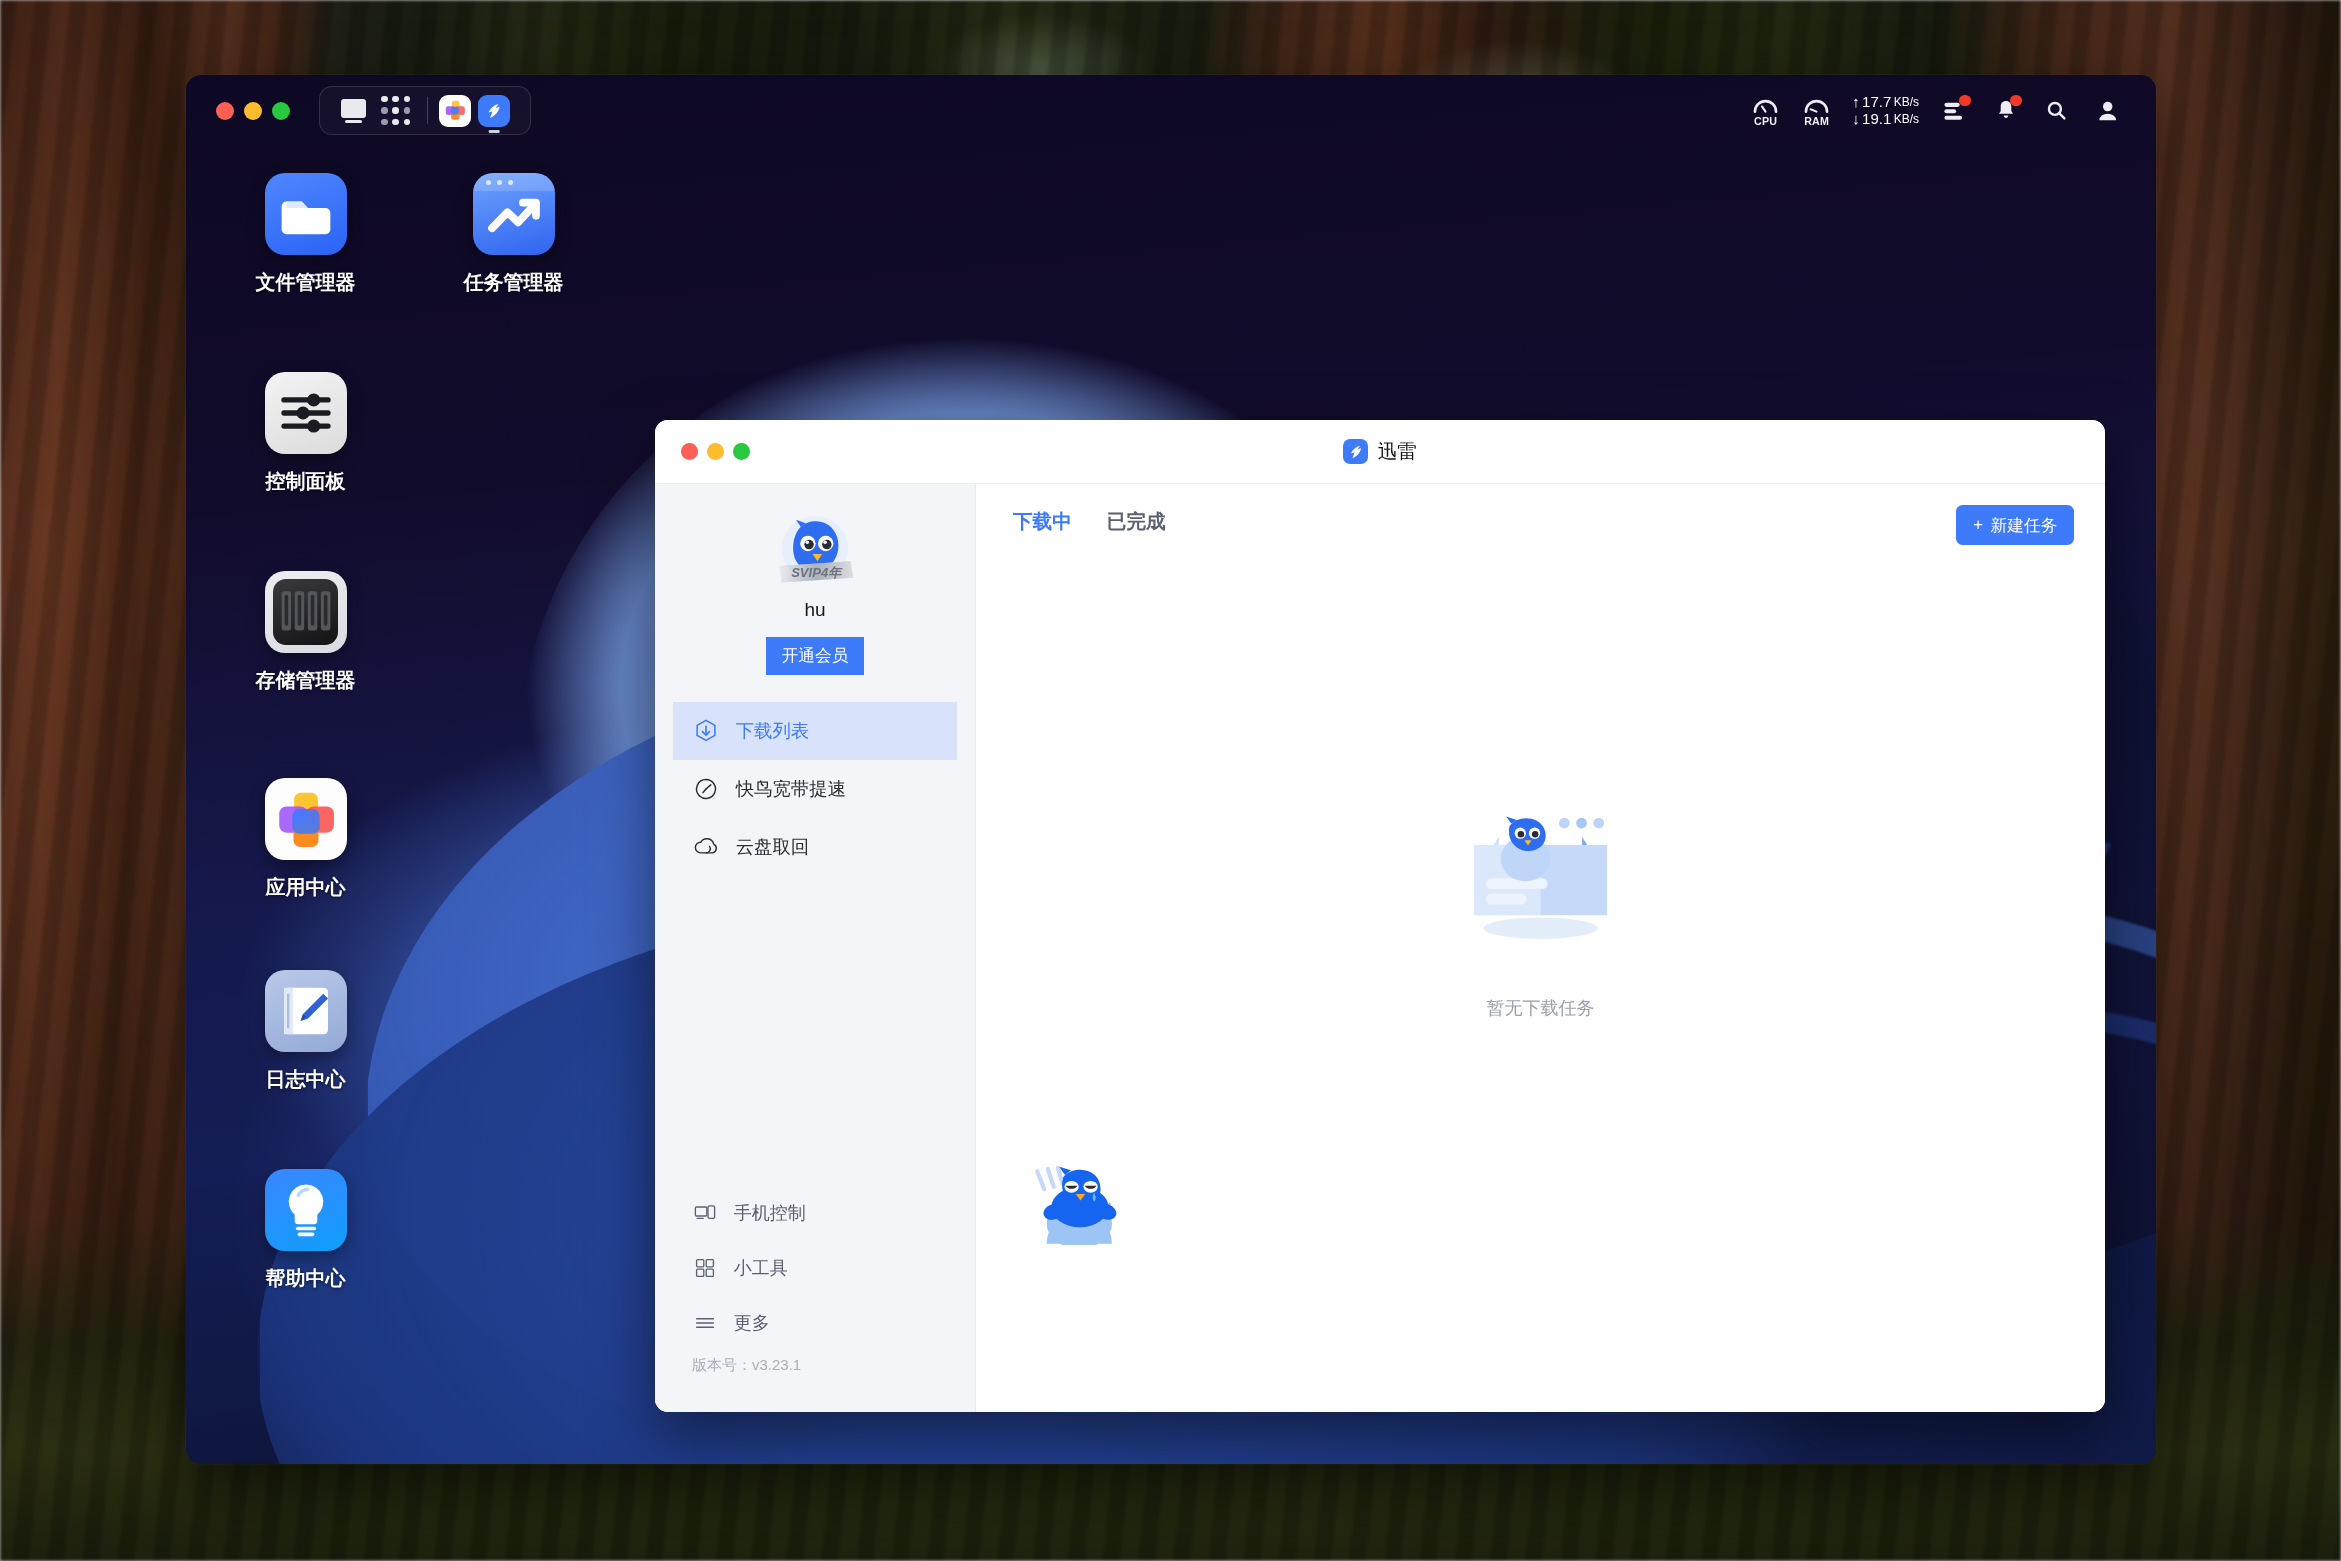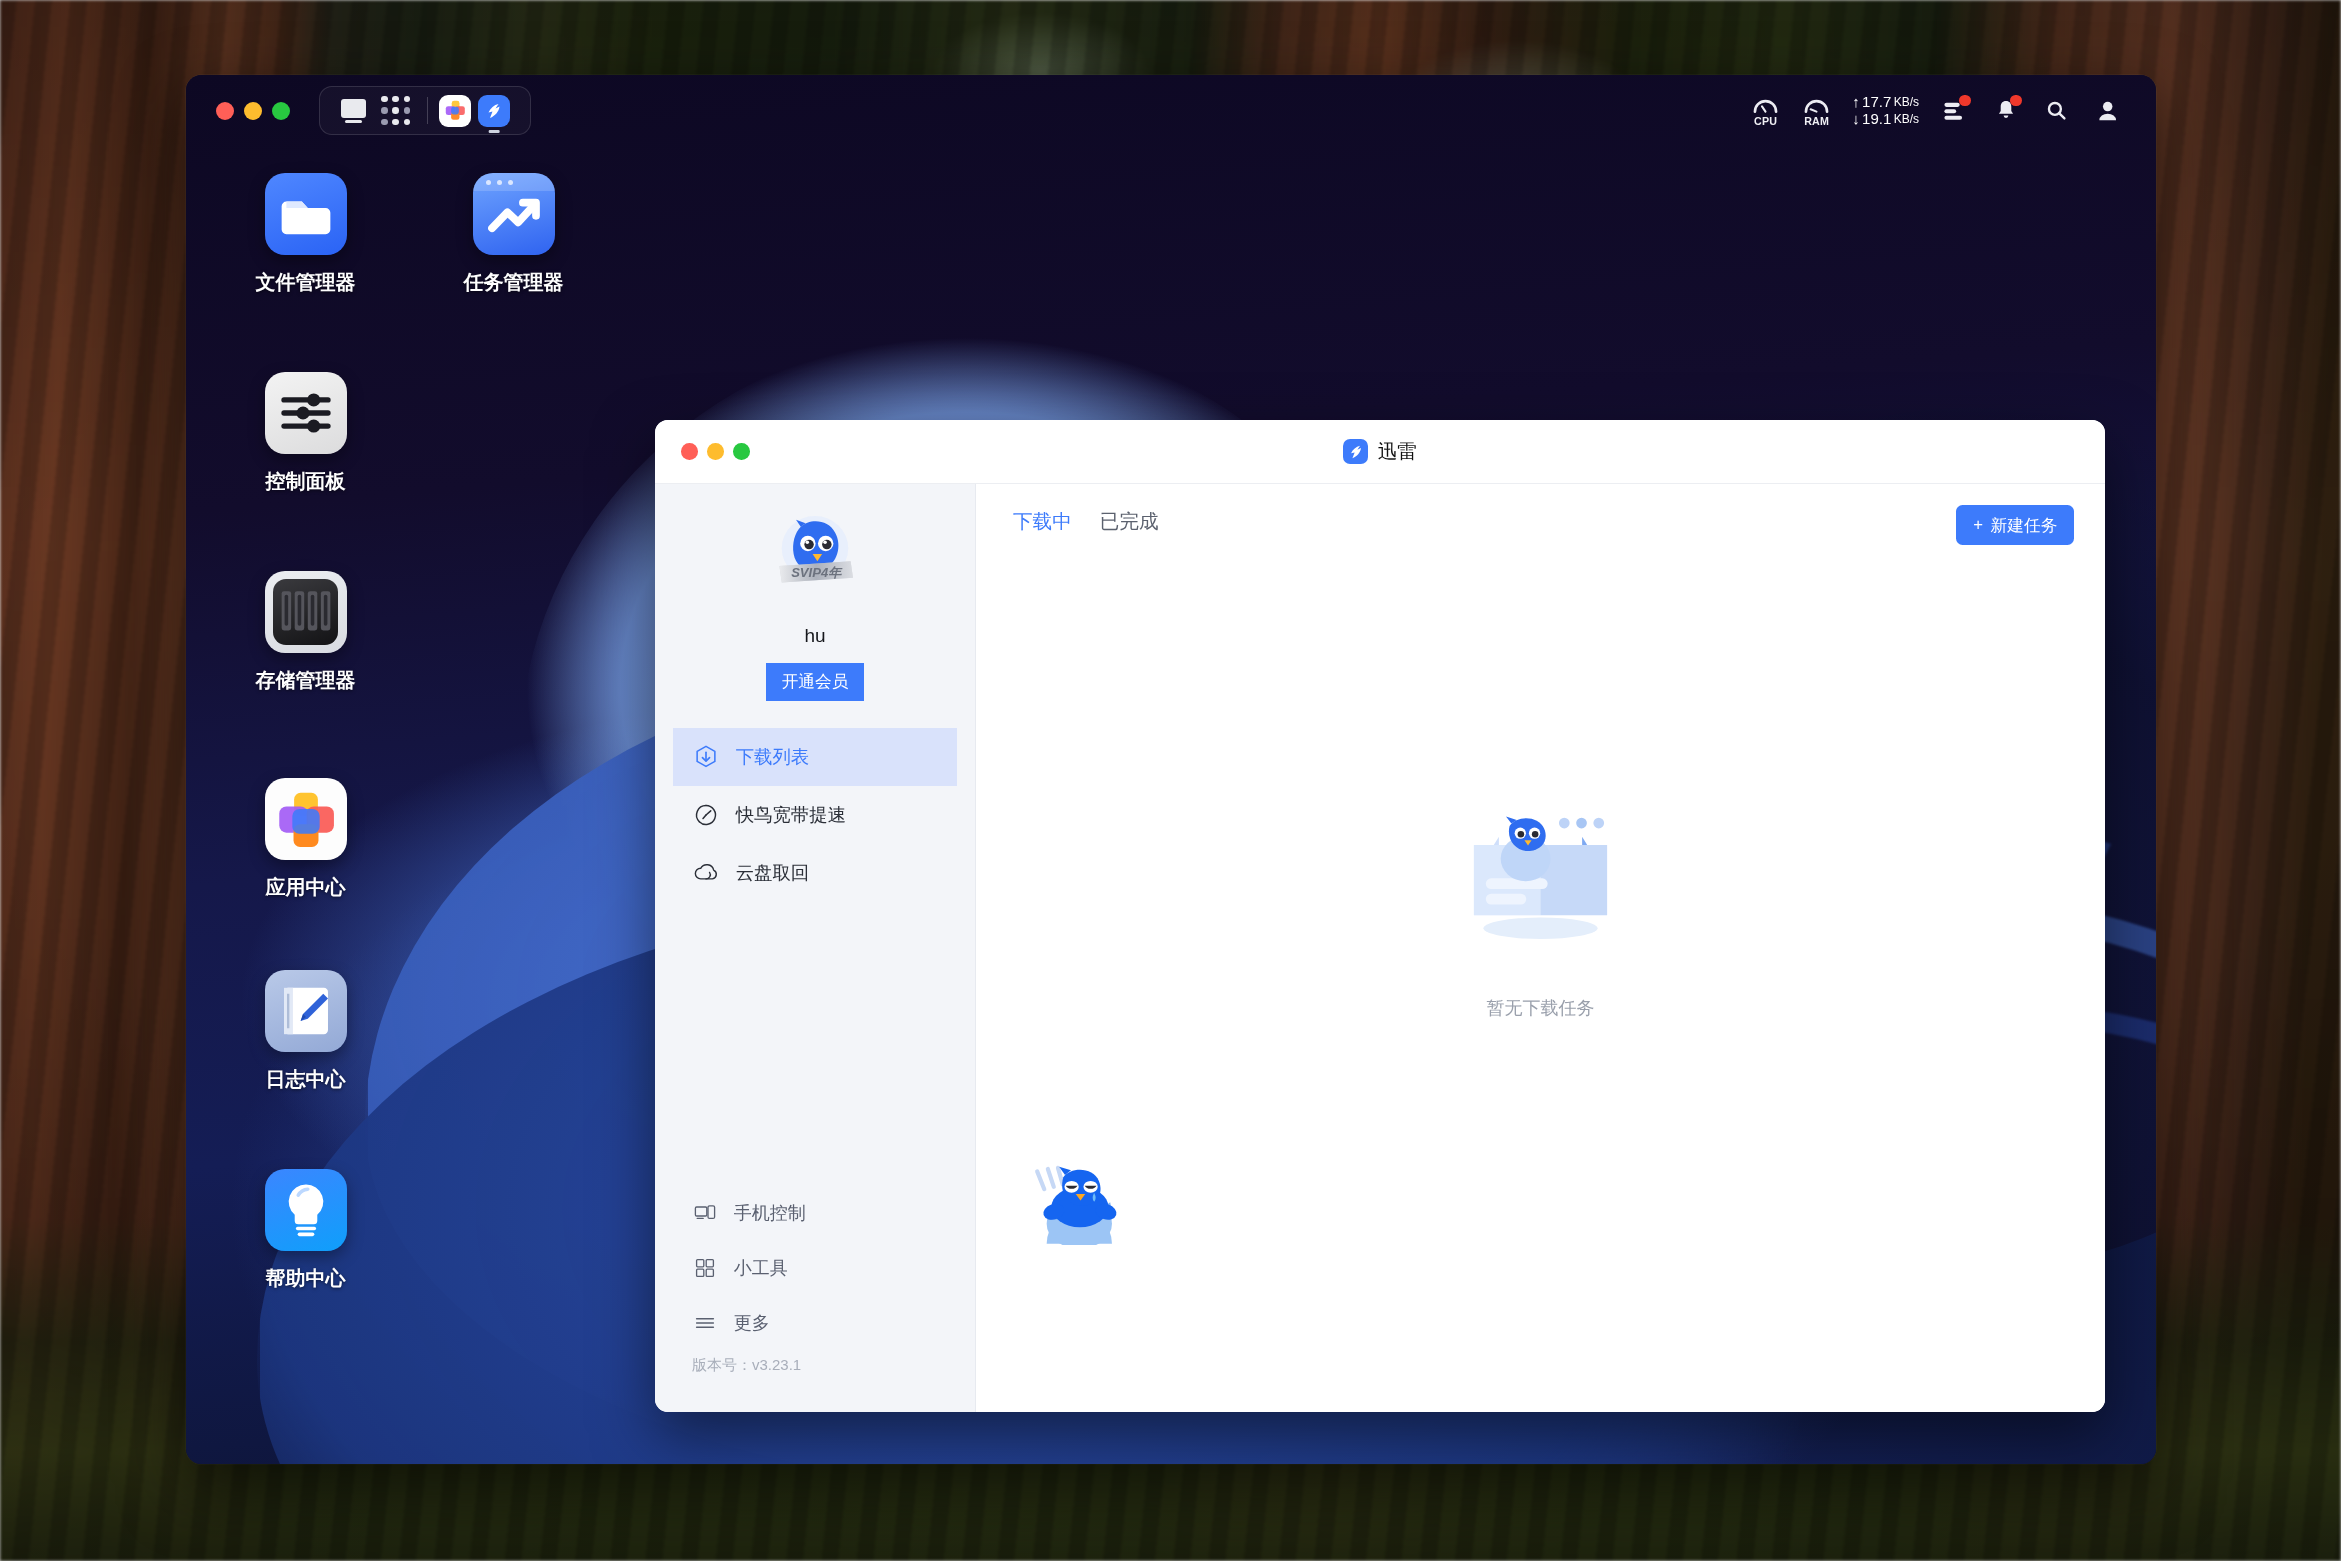--- a/index.html
+++ b/index.html
@@ -179,21 +179,21 @@
                         display:flex; align-items:center; justify-content:center; }
   #xl-titlectr .ttxt { font-size:19.6px; color:#111; font-weight:500; }
 
   #xl-body { flex:1; display:flex; min-height:0; }
 
   #xl-side {
     width: 321px; background:#f3f5f9; display:flex; flex-direction:column;
     padding-top: 25px; border-right:0.6px solid #e7eaf0;
   }
   .avatar-wrap { width: 98px; height:89px; margin: 0 auto; position:relative; }
-  .uname { text-align:center; font-size:19px; color:#15171c; margin-top: 27px; }
+  .uname { text-align:center; font-size:19px; color:#15171c; margin-top: 1px; }
   .vipbtn {
     display:block; margin: 15.5px auto 0; background:#3d7bfb; color:#fff;
     font-size:16.7px; border:none; border-radius:0; padding: 7.7px 15.5px; cursor:pointer;
     font-family: inherit;
   }
 
   #xl-nav { margin-top: 27px; }
   .nitem {
     display:flex; align-items:center; gap: 16.7px;
     height: 58px; margin: 0 18px; padding-left: 19px;
@@ -206,21 +206,21 @@
   #xl-nav2 { margin-top:auto; padding-bottom: 14.3px; }
   .nitem2 {
     display:flex; align-items:center; gap: 16.7px;
     height: 55px; padding-left: 37px; cursor:pointer;
     font-size: 18px; color:#5a6070;
   }
   .nitem2 .nic { width:25px; height:25px; flex:none; display:flex; align-items:center; justify-content:center; }
   #xl-ver { padding: 6px 0 22.6px 37px; font-size: 15px; color:#a8aeba; }
 
   #xl-main { flex:1; position:relative; background:#fff; min-width:0; }
-  #xl-tabs { position:absolute; left: 37px; top: 24px; display:flex; gap: 28px; }
+  #xl-tabs { position:absolute; left: 37px; top: 24px; display:flex; gap: 35px; font-weight: bold; }
   .tab { font-size: 19.6px; color:#5b616e; cursor:pointer; padding-bottom:3.6px; }
   .tab.active { color:#3d7bfb; }
   #newtask {
     position:absolute; right: 31px; top: 21.4px;
     background:#3d7bfb; color:#fff; border:none; border-radius:6.5px;
     height: 40px; padding: 0 16.7px; font-size: 16.7px; cursor:pointer;
     display:flex; align-items:center; gap: 7.7px; font-family: inherit;
   }
   #empty {
     position:absolute; left:50%; top: 46%; transform: translate(-50%,-50%);

